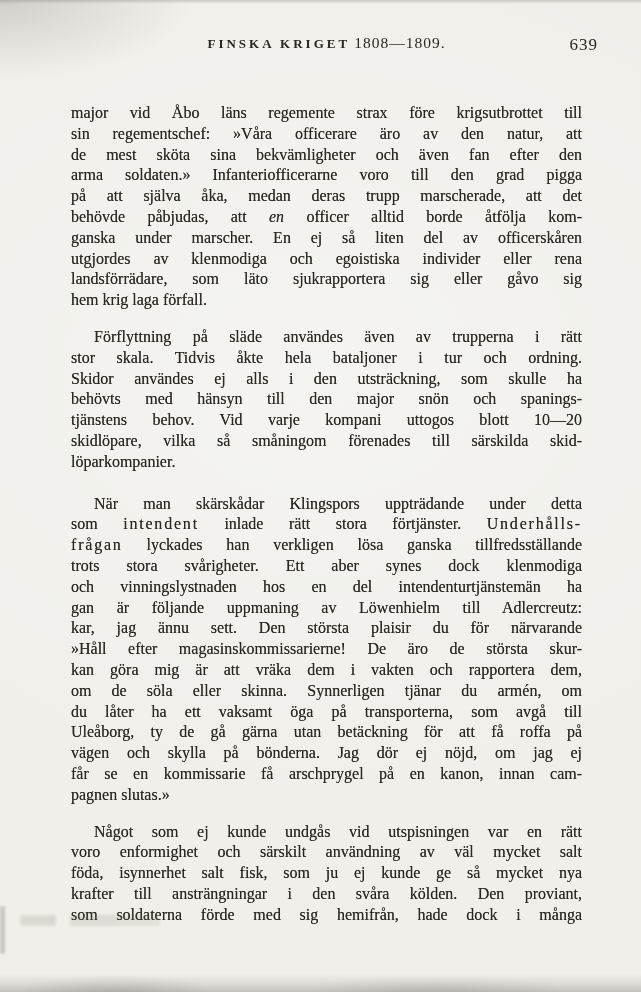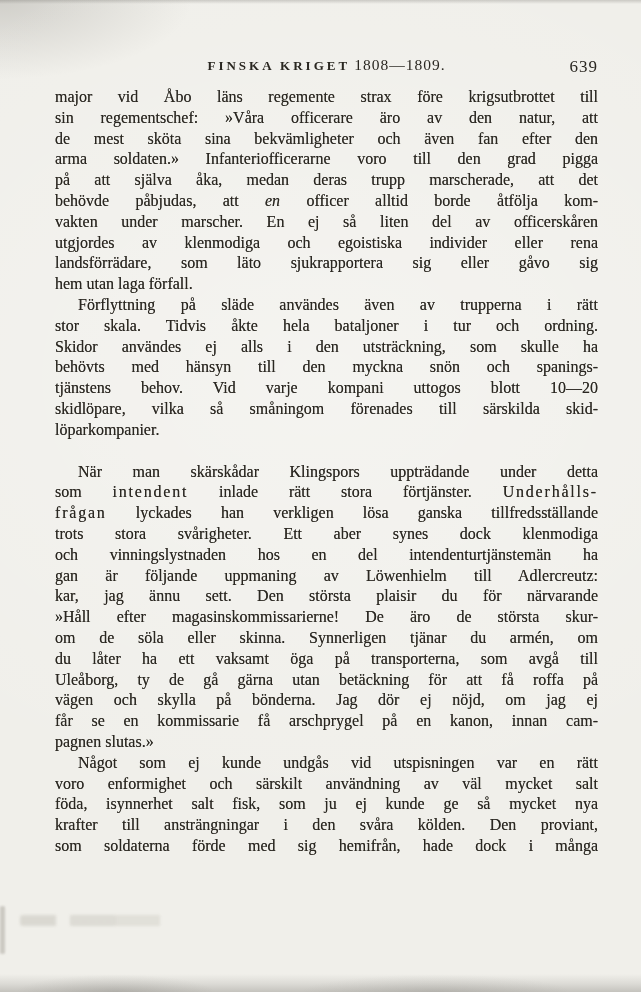--- a/index.html
+++ b/index.html
@@ -44,21 +44,21 @@
       rgba(125,120,105,0) 36px, rgba(125,120,105,0) 50px,
       rgba(125,120,105,0.30) 50px, rgba(125,120,105,0.30) 96px,
       rgba(125,120,105,0.24) 96px, rgba(125,120,105,0.24) 140px,
       rgba(125,120,105,0) 140px);
     filter: blur(1.6px);
     border-radius: 3px;
     opacity: 0.55;
   }
   
   .running-header {
-    position: absolute; left: 55px; right: 43px; top: 56px; height: 19px;
+    position: absolute; left: 55px; right: 43px; top: 34px; height: 19px;
   }
   .header-title {
     position: absolute; left: 0; right: 0; top: 0;
     text-align: center;
     white-space: nowrap;
   }
   .header-caps {
     font-size: 13px;
     letter-spacing: 3px;
     font-weight: 600;
@@ -74,21 +74,21 @@
     letter-spacing: 1px;
     font-weight: 500;
   }
   
   .body-text {
     position: absolute; left: 55px; top: 87px; width: 543px;
     font-size: 16px;
     line-height: 20.8px;
     text-shadow: 0 0 0.45px rgba(42,39,33,0.65);
   }
-  .para { margin: 0; }
+  .para { margin: 16px; }
   .para.gap-before { margin-top: 21px; }
   .line {
     text-align: justify;
     text-align-last: justify;
   }
   .line.last { text-align-last: left; }
   .line.indent { text-indent: 23px; }
   .sperr { letter-spacing: 1.8px; }
   i { font-style: italic; }
 </style>
@@ -108,43 +108,44 @@
   </header>
 
   <main class="body-text">
       <div class="para">
         <div class="line">major vid Åbo läns regemente strax före krigsutbrottet till</div>
         <div class="line">sin regementschef: »Våra officerare äro av den natur, att</div>
         <div class="line">de mest sköta sina bekvämligheter och även fan efter den</div>
         <div class="line">arma soldaten.» Infanteriofficerarne voro till den grad pigga</div>
         <div class="line">på att själva åka, medan deras trupp marscherade, att det</div>
         <div class="line">behövde påbjudas, att <i>en</i> officer alltid borde åtfölja kom-</div>
-        <div class="line">vakten under marscher. En ej så liten del av officerskåren</div>
+        <div class="line">ganska under marscher. En ej så liten del av officerskåren</div>
         <div class="line">utgjordes av klenmodiga och egoistiska individer eller rena</div>
         <div class="line">landsförrädare, som läto sjukrapportera sig eller gåvo sig</div>
-        <div class="line last">hem utan laga förfall.</div>
+        <div class="line last">hem krig laga förfall.</div>
       </div>
       <div class="para">
         <div class="line indent">Förflyttning på släde användes även av trupperna i rätt</div>
         <div class="line">stor skala. Tidvis åkte hela bataljoner i tur och ordning.</div>
         <div class="line">Skidor användes ej alls i den utsträckning, som skulle ha</div>
-        <div class="line">behövts med hänsyn till den myckna snön och spanings-</div>
+        <div class="line">behövts med hänsyn till den major snön och spanings-</div>
         <div class="line">tjänstens behov. Vid varje kompani uttogos blott 10—20</div>
         <div class="line">skidlöpare, vilka så småningom förenades till särskilda skid-</div>
         <div class="line last">löparkompanier.</div>
       </div>
       <div class="para gap-before">
         <div class="line indent">När man skärskådar Klingspors uppträdande under detta</div>
         <div class="line">som <span class="sperr">intendent</span> inlade rätt stora förtjänster. <span class="sperr">Underhålls-</span></div>
         <div class="line"><span class="sperr">frågan</span> lyckades han verkligen lösa ganska tillfredsställande</div>
         <div class="line">trots stora svårigheter. Ett aber synes dock klenmodiga</div>
         <div class="line">och vinningslystnaden hos en del intendenturtjänstemän ha</div>
         <div class="line">gan är följande uppmaning av Löwenhielm till Adlercreutz:</div>
         <div class="line">kar, jag ännu sett. Den största plaisir du för närvarande</div>
         <div class="line">»Håll efter magasinskommissarierne! De äro de största skur-</div>
+        <div class="line">kan göra mig är att vräka dem i vakten och rapportera dem,</div>
         <div class="line">om de söla eller skinna. Synnerligen tjänar du armén, om</div>
         <div class="line">du låter ha ett vaksamt öga på transporterna, som avgå till</div>
         <div class="line">Uleåborg, ty de gå gärna utan betäckning för att få roffa på</div>
         <div class="line">vägen och skylla på bönderna. Jag dör ej nöjd, om jag ej</div>
         <div class="line">får se en kommissarie få arschprygel på en kanon, innan cam-</div>
         <div class="line last">pagnen slutas.»</div>
       </div>
       <div class="para">
         <div class="line indent">Något som ej kunde undgås vid utspisningen var en rätt</div>
         <div class="line">voro enformighet och särskilt användning av väl mycket salt</div>

